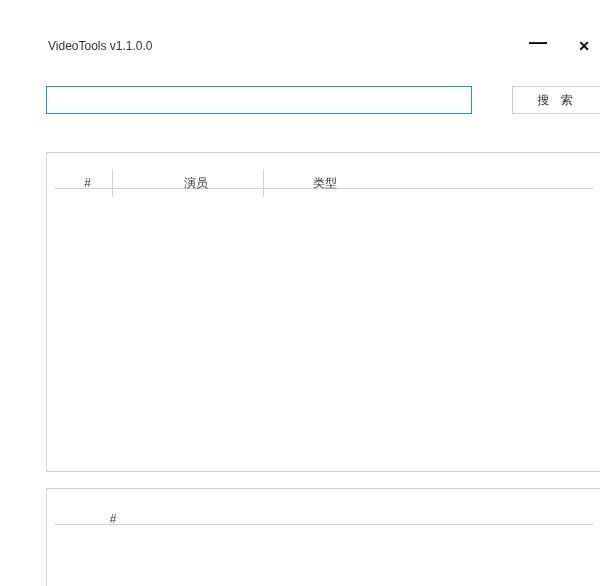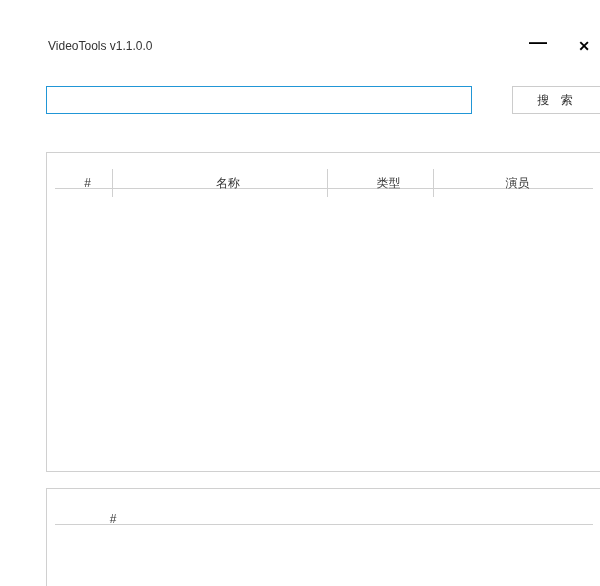--- a/index.html
+++ b/index.html
@@ -149,23 +149,22 @@
   <div class="search-row">
     <input type="text" class="search-input" value="" style="">
     <button class="search-button">搜 索</button>
   </div>
 
   <div class="tables-area">
 
     <div class="table-container table-top">
       <div class="thead">
         <div class="th col-index-top">#</div>
-        <div class="th col-name">名称</div>
+        <div class="th col-actor">演员</div>
         <div class="th col-type">类型</div>
-        <div class="th col-actor">演员</div>
       </div>
       <div class="tbody"></div>
     </div>
 
     <div class="table-container table-bottom">
       <div class="thead">
         <div class="th col-index-bottom">#</div>
       </div>
       <div class="tbody"></div>
     </div>

